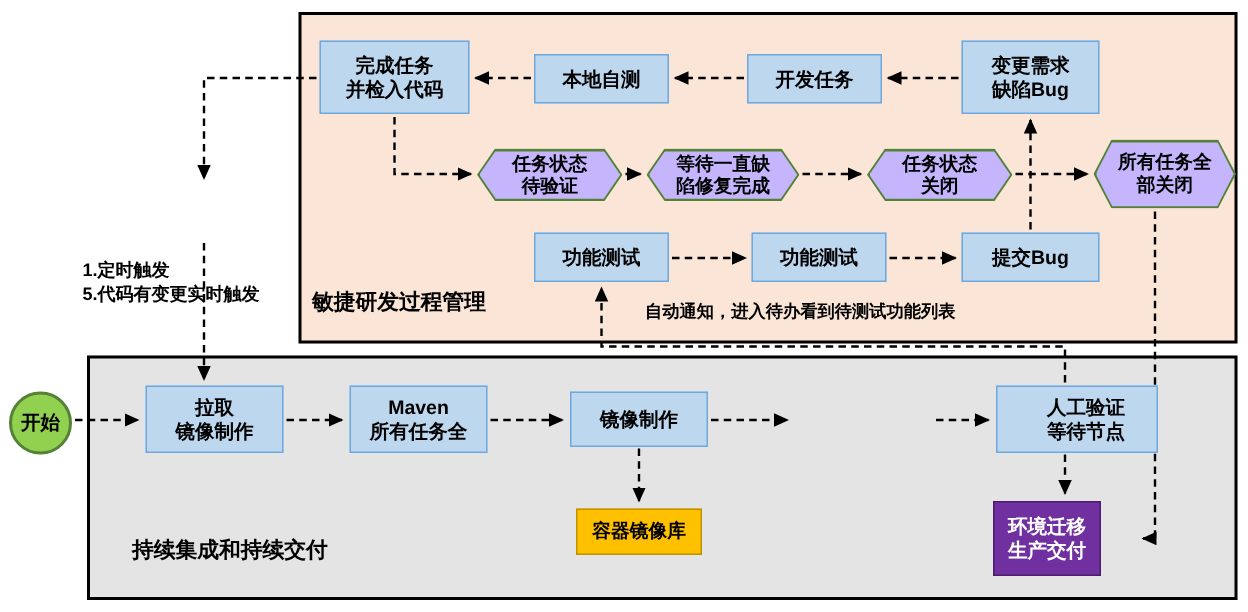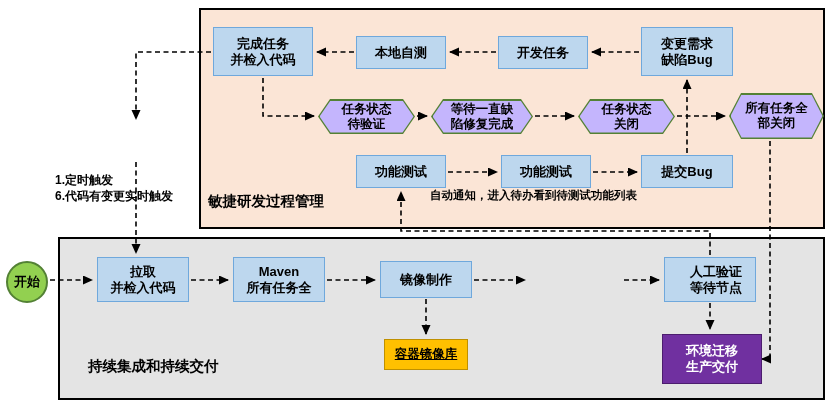--- a/index.html
+++ b/index.html
@@ -11,21 +11,21 @@
   .panel-agile{background:#fbe5d6;}
   .panel-ci{background:#e4e4e4;}
   svg.overlay{position:absolute;left:0;top:0;z-index:1;pointer-events:none;}
   .node{
     position:absolute;z-index:2;box-sizing:border-box;
     display:flex;align-items:center;justify-content:center;text-align:center;
     font-weight:700;font-size:13px;line-height:1.22;white-space:pre-line;
   }
   .node-blue{background:#bdd7ee;border:1px solid #6fa8dc;}
   .node-gray{background:#d9d9d9;border:1px solid #7f7f7f;}
-  .node-orange{background:#ffc000;border:1px solid #bf9000;font-size:12.5px;text-decoration:underline;}
+  .node-orange{background:#ffc000;border:1px solid #bf9000;font-size:12.5px;}
   .node-purple{background:#7030a0;border:1px solid #4c1d6e;color:#ffffff;}
   .hex{position:absolute;z-index:2;}
   .hex::before{
     content:"";position:absolute;inset:0;background:#538135;
     clip-path:polygon(12px 0,calc(100% - 12px) 0,100% 50%,calc(100% - 12px) 100%,12px 100%,0 50%);
   }
   .hex-in{
     position:absolute;inset:1.5px;background:#c4b5fd;
     clip-path:polygon(11px 0,calc(100% - 11px) 0,100% 50%,calc(100% - 11px) 100%,11px 100%,0 50%);
     display:flex;align-items:center;justify-content:center;text-align:center;
@@ -101,33 +101,33 @@
   <div class="hex" style="left:729px;top:93px;width:95px;height:46px;">
     <div class="hex-in">所有任务全
 部关闭</div>
   </div>
 
   <div class="node node-blue" style="left:356px;top:155px;width:90px;height:33px;">功能测试</div>
   <div class="node node-blue" style="left:501px;top:155px;width:90px;height:33px;">功能测试</div>
   <div class="node node-blue" style="left:641px;top:155px;width:92px;height:33px;">提交Bug</div>
 
   <div class="panel-title" style="left:208px;top:192px;">敏捷研发过程管理</div>
-  <div class="note-text" style="left:430px;top:188px;">自动通知，进入待办看到待测试功能列表</div>
+  <div class="note-text" style="left:430px;top:200px;">自动通知，进入待办看到待测试功能列表</div>
 
   <div class="trigger-text" style="left:55px;top:172px;width:170px;">1.定时触发
-6.代码有变更实时触发</div>
+5.代码有变更实时触发</div>
   <div class="start-circle" style="left:6px;top:261px;">开始</div>
 
   <div class="node node-blue" style="left:97px;top:257px;width:92px;height:45px;">拉取
-并检入代码</div>
+镜像制作</div>
   <div class="node node-blue" style="left:233px;top:257px;width:92px;height:45px;">Maven
 所有任务全</div>
   <div class="node node-blue" style="left:380px;top:261px;width:92px;height:37px;">镜像制作</div>
-  <div class="node node-blue" style="left:664px;top:257px;width:92px;height:45px;padding-left:12px;">人工验证
+  <div class="node node-blue" style="left:664px;top:257px;width:108px;height:45px;padding-left:12px;">人工验证
 等待节点</div>
 
   <div class="node node-orange" style="left:384px;top:339px;width:84px;height:31px;">容器镜像库</div>
-  <div class="node node-purple" style="left:662px;top:334px;width:100px;height:50px;">环境迁移
+  <div class="node node-purple" style="left:662px;top:334px;width:72px;height:50px;">环境迁移
 生产交付</div>
 
   <div class="panel-title" style="left:88px;top:357px;">持续集成和持续交付</div>
 
 </div>
 
 </body></html>

